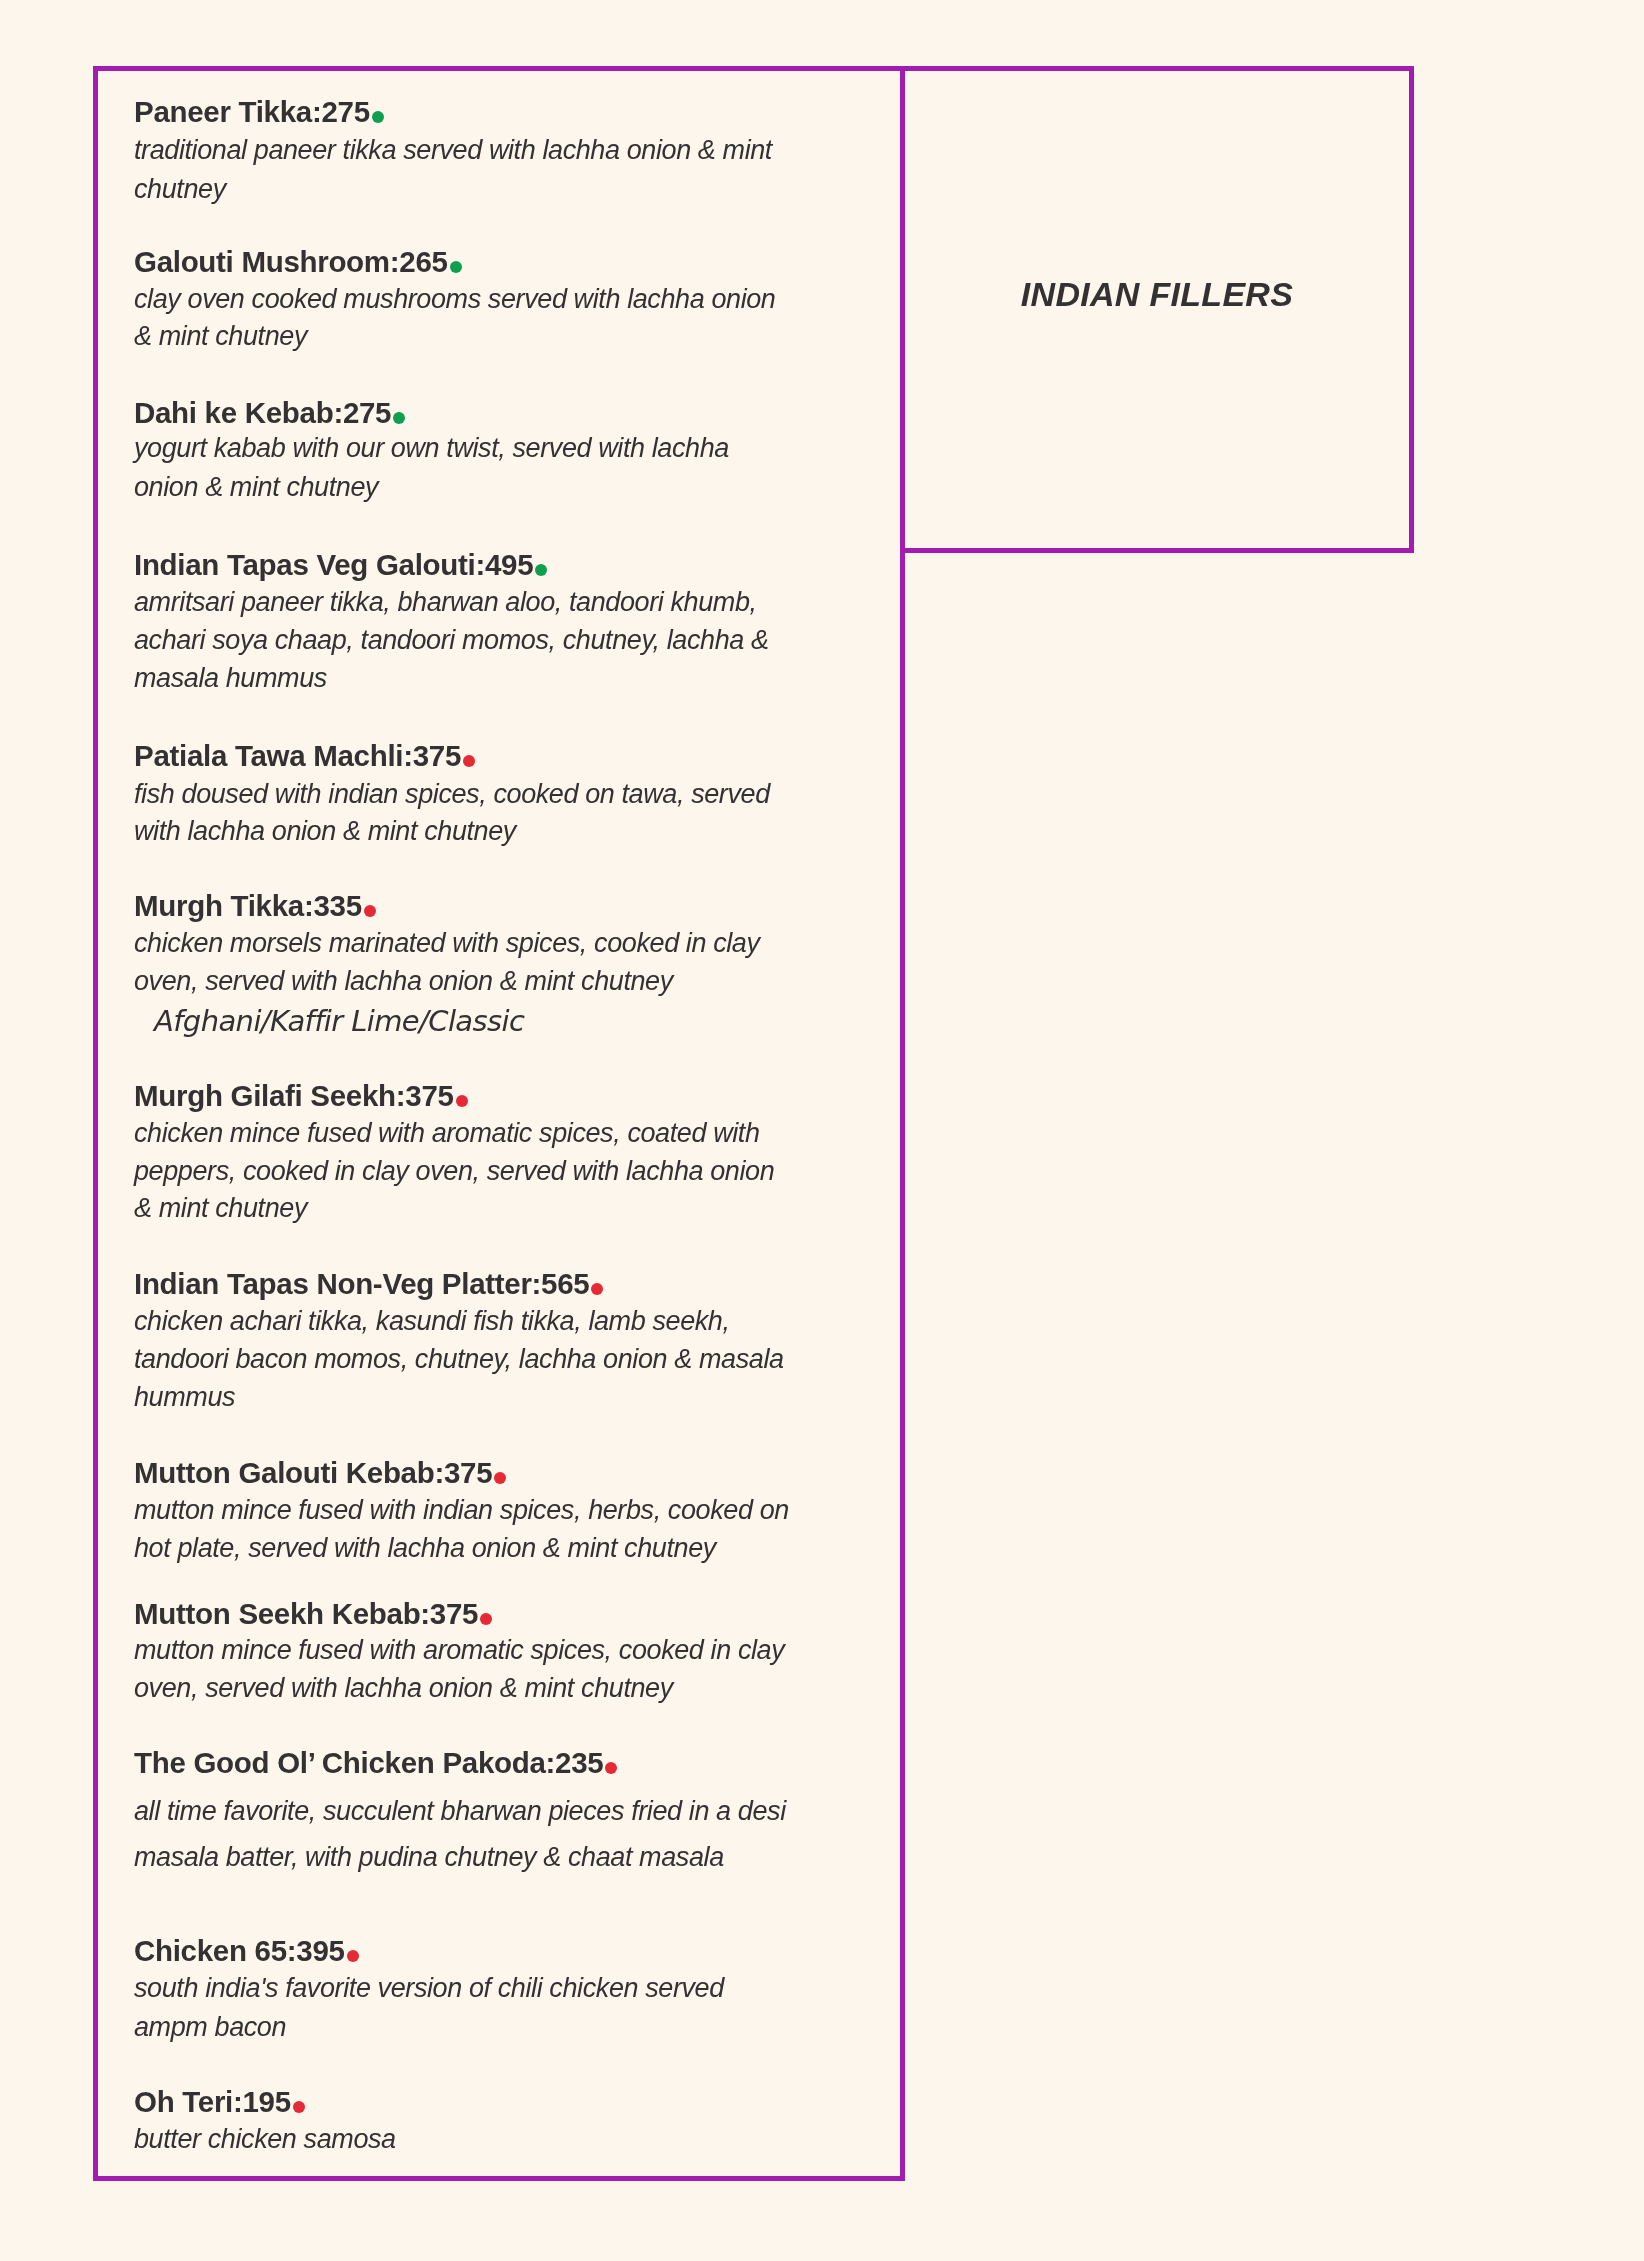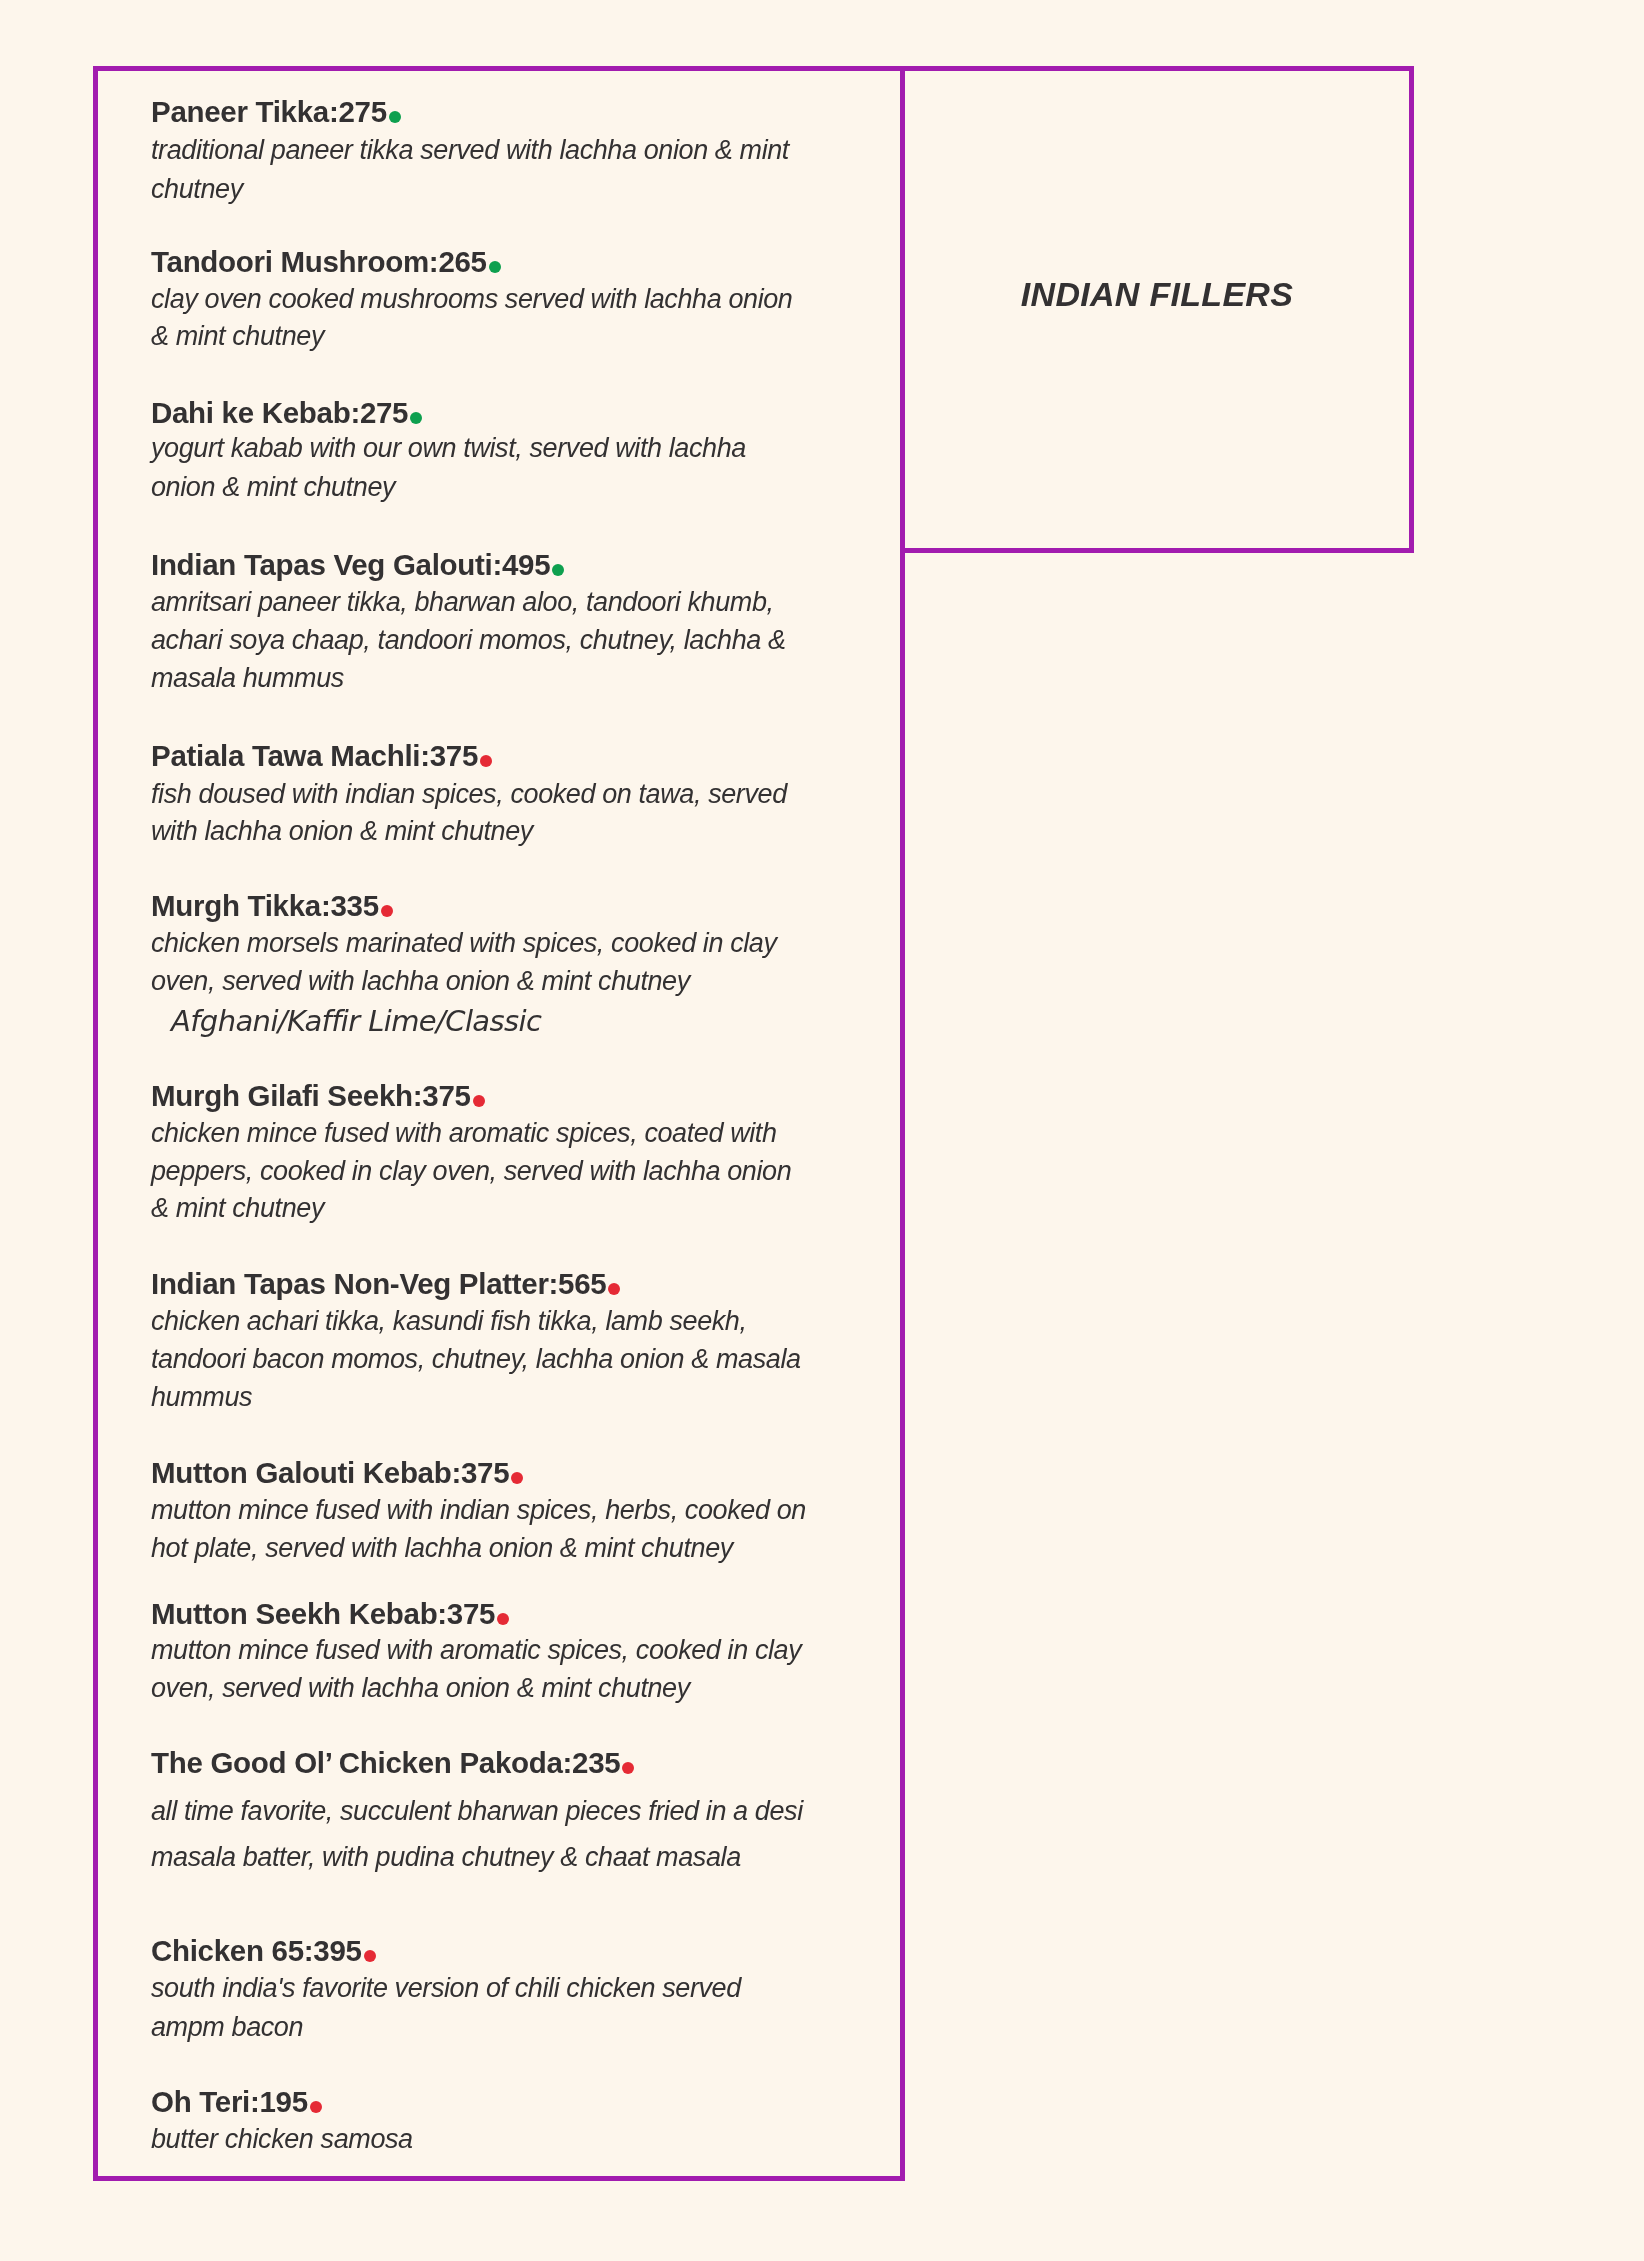--- a/index.html
+++ b/index.html
@@ -17,21 +17,21 @@
   #right-box { left: 900px; top: 66px; width: 514px; height: 487px; }
   .section-title {
     position: absolute; left: 0; width: 100%; top: 206px;
     text-align: center;
     font-family: "Liberation Sans", sans-serif;
     font-weight: bold; font-style: italic;
     font-size: 34px; line-height: 34px; letter-spacing: 0.3px;
     color: #333132;
   }
   .line {
-    position: absolute; left: 151px; white-space: nowrap;
+    position: absolute; left: 134px; white-space: nowrap;
   }
   .heading {
     font-family: "Liberation Sans", sans-serif;
     font-weight: bold; font-size: 29.5px; line-height: 29.5px;
     letter-spacing: -0.3px; color: #333132;
   }
   .desc {
     font-family: "Liberation Sans", sans-serif;
     font-style: italic; font-size: 27px; line-height: 27px;
     letter-spacing: -0.4px; color: #333132;
@@ -53,21 +53,21 @@
 
 <div id="left-box" class="box"></div>
 <div id="right-box" class="box">
   <div class="section-title">INDIAN FILLERS</div>
 </div>
 
 <div class="line heading" style="top:97px"><span>Paneer Tikka:275</span><span class="dot veg"></span></div>
 <div class="line desc" style="top:137px">traditional paneer tikka served with lachha onion &amp; mint</div>
 <div class="line desc" style="top:176px">chutney</div>
 
-<div class="line heading" style="top:247px"><span>Tandoori Mushroom:265</span><span class="dot veg"></span></div>
+<div class="line heading" style="top:247px"><span>Galouti Mushroom:265</span><span class="dot veg"></span></div>
 <div class="line desc" style="top:286px">clay oven cooked mushrooms served with lachha onion</div>
 <div class="line desc" style="top:323px">&amp; mint chutney</div>
 
 <div class="line heading" style="top:398px"><span>Dahi ke Kebab:275</span><span class="dot veg"></span></div>
 <div class="line desc" style="top:435px">yogurt kabab with our own twist, served with lachha</div>
 <div class="line desc" style="top:474px">onion &amp; mint chutney</div>
 
 <div class="line heading" style="top:550px"><span>Indian Tapas Veg Galouti:495</span><span class="dot veg"></span></div>
 <div class="line desc" style="top:589px">amritsari paneer tikka, bharwan aloo, tandoori khumb,</div>
 <div class="line desc" style="top:627px">achari soya chaap, tandoori momos, chutney, lachha &amp;</div>

